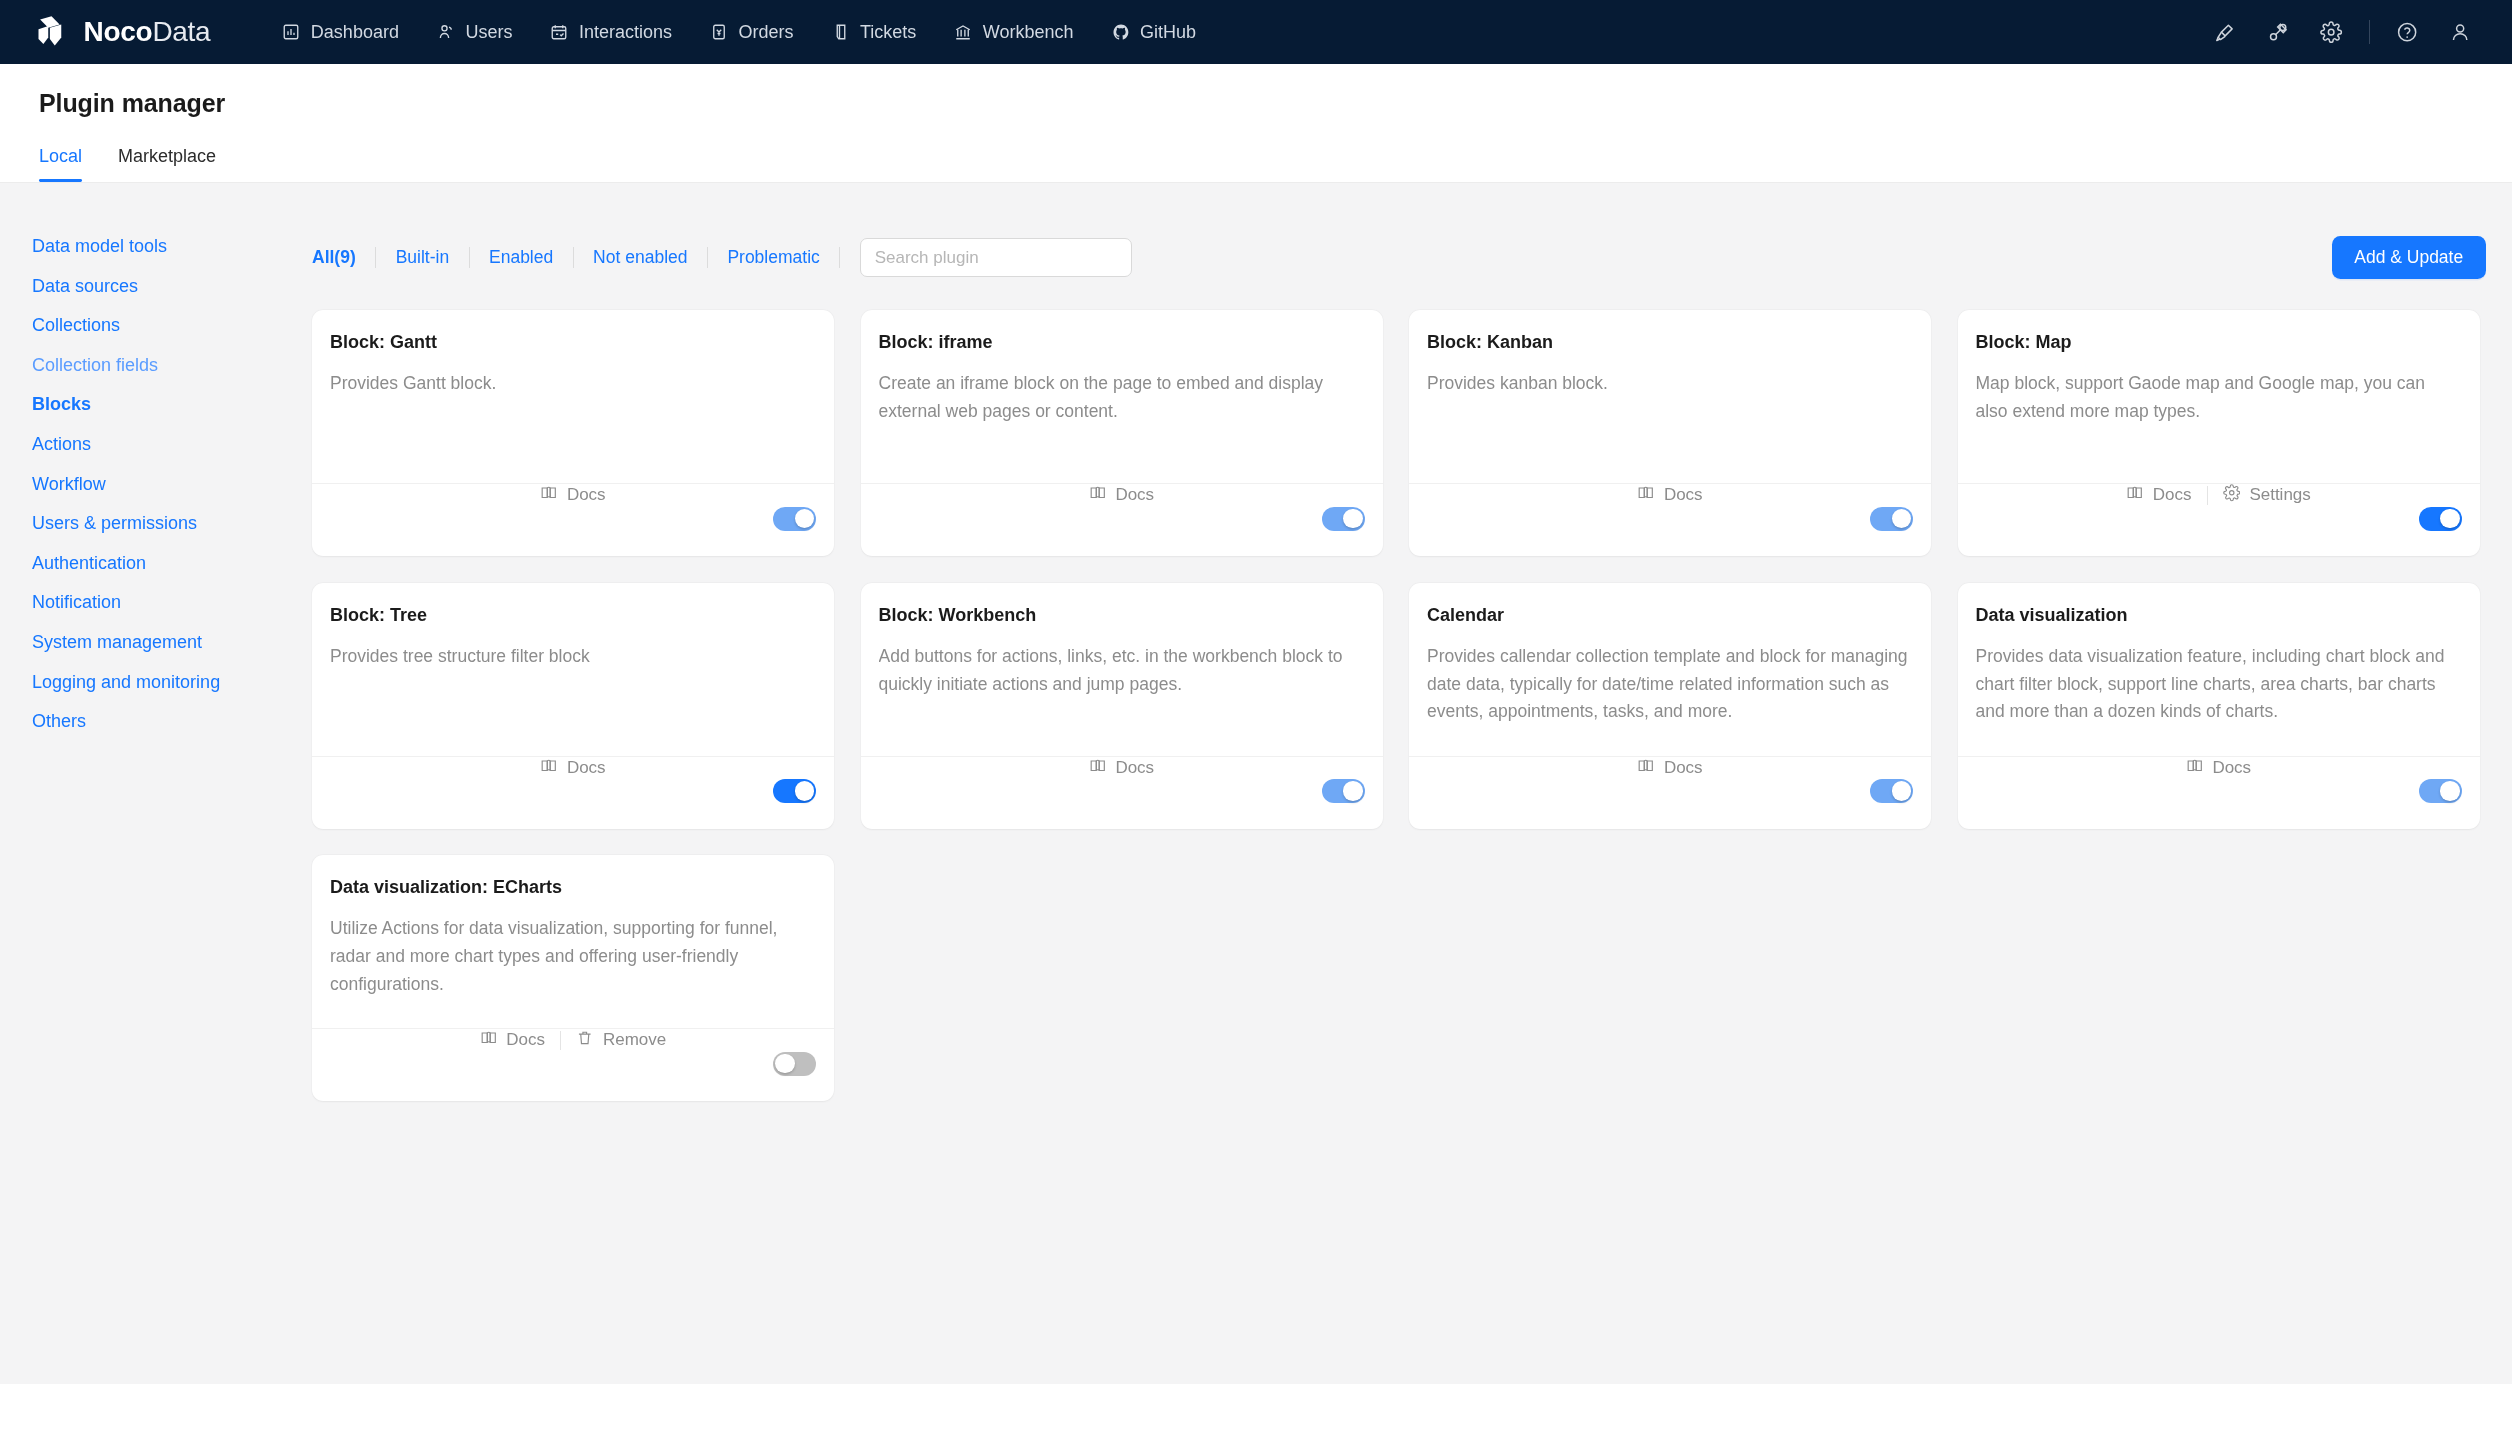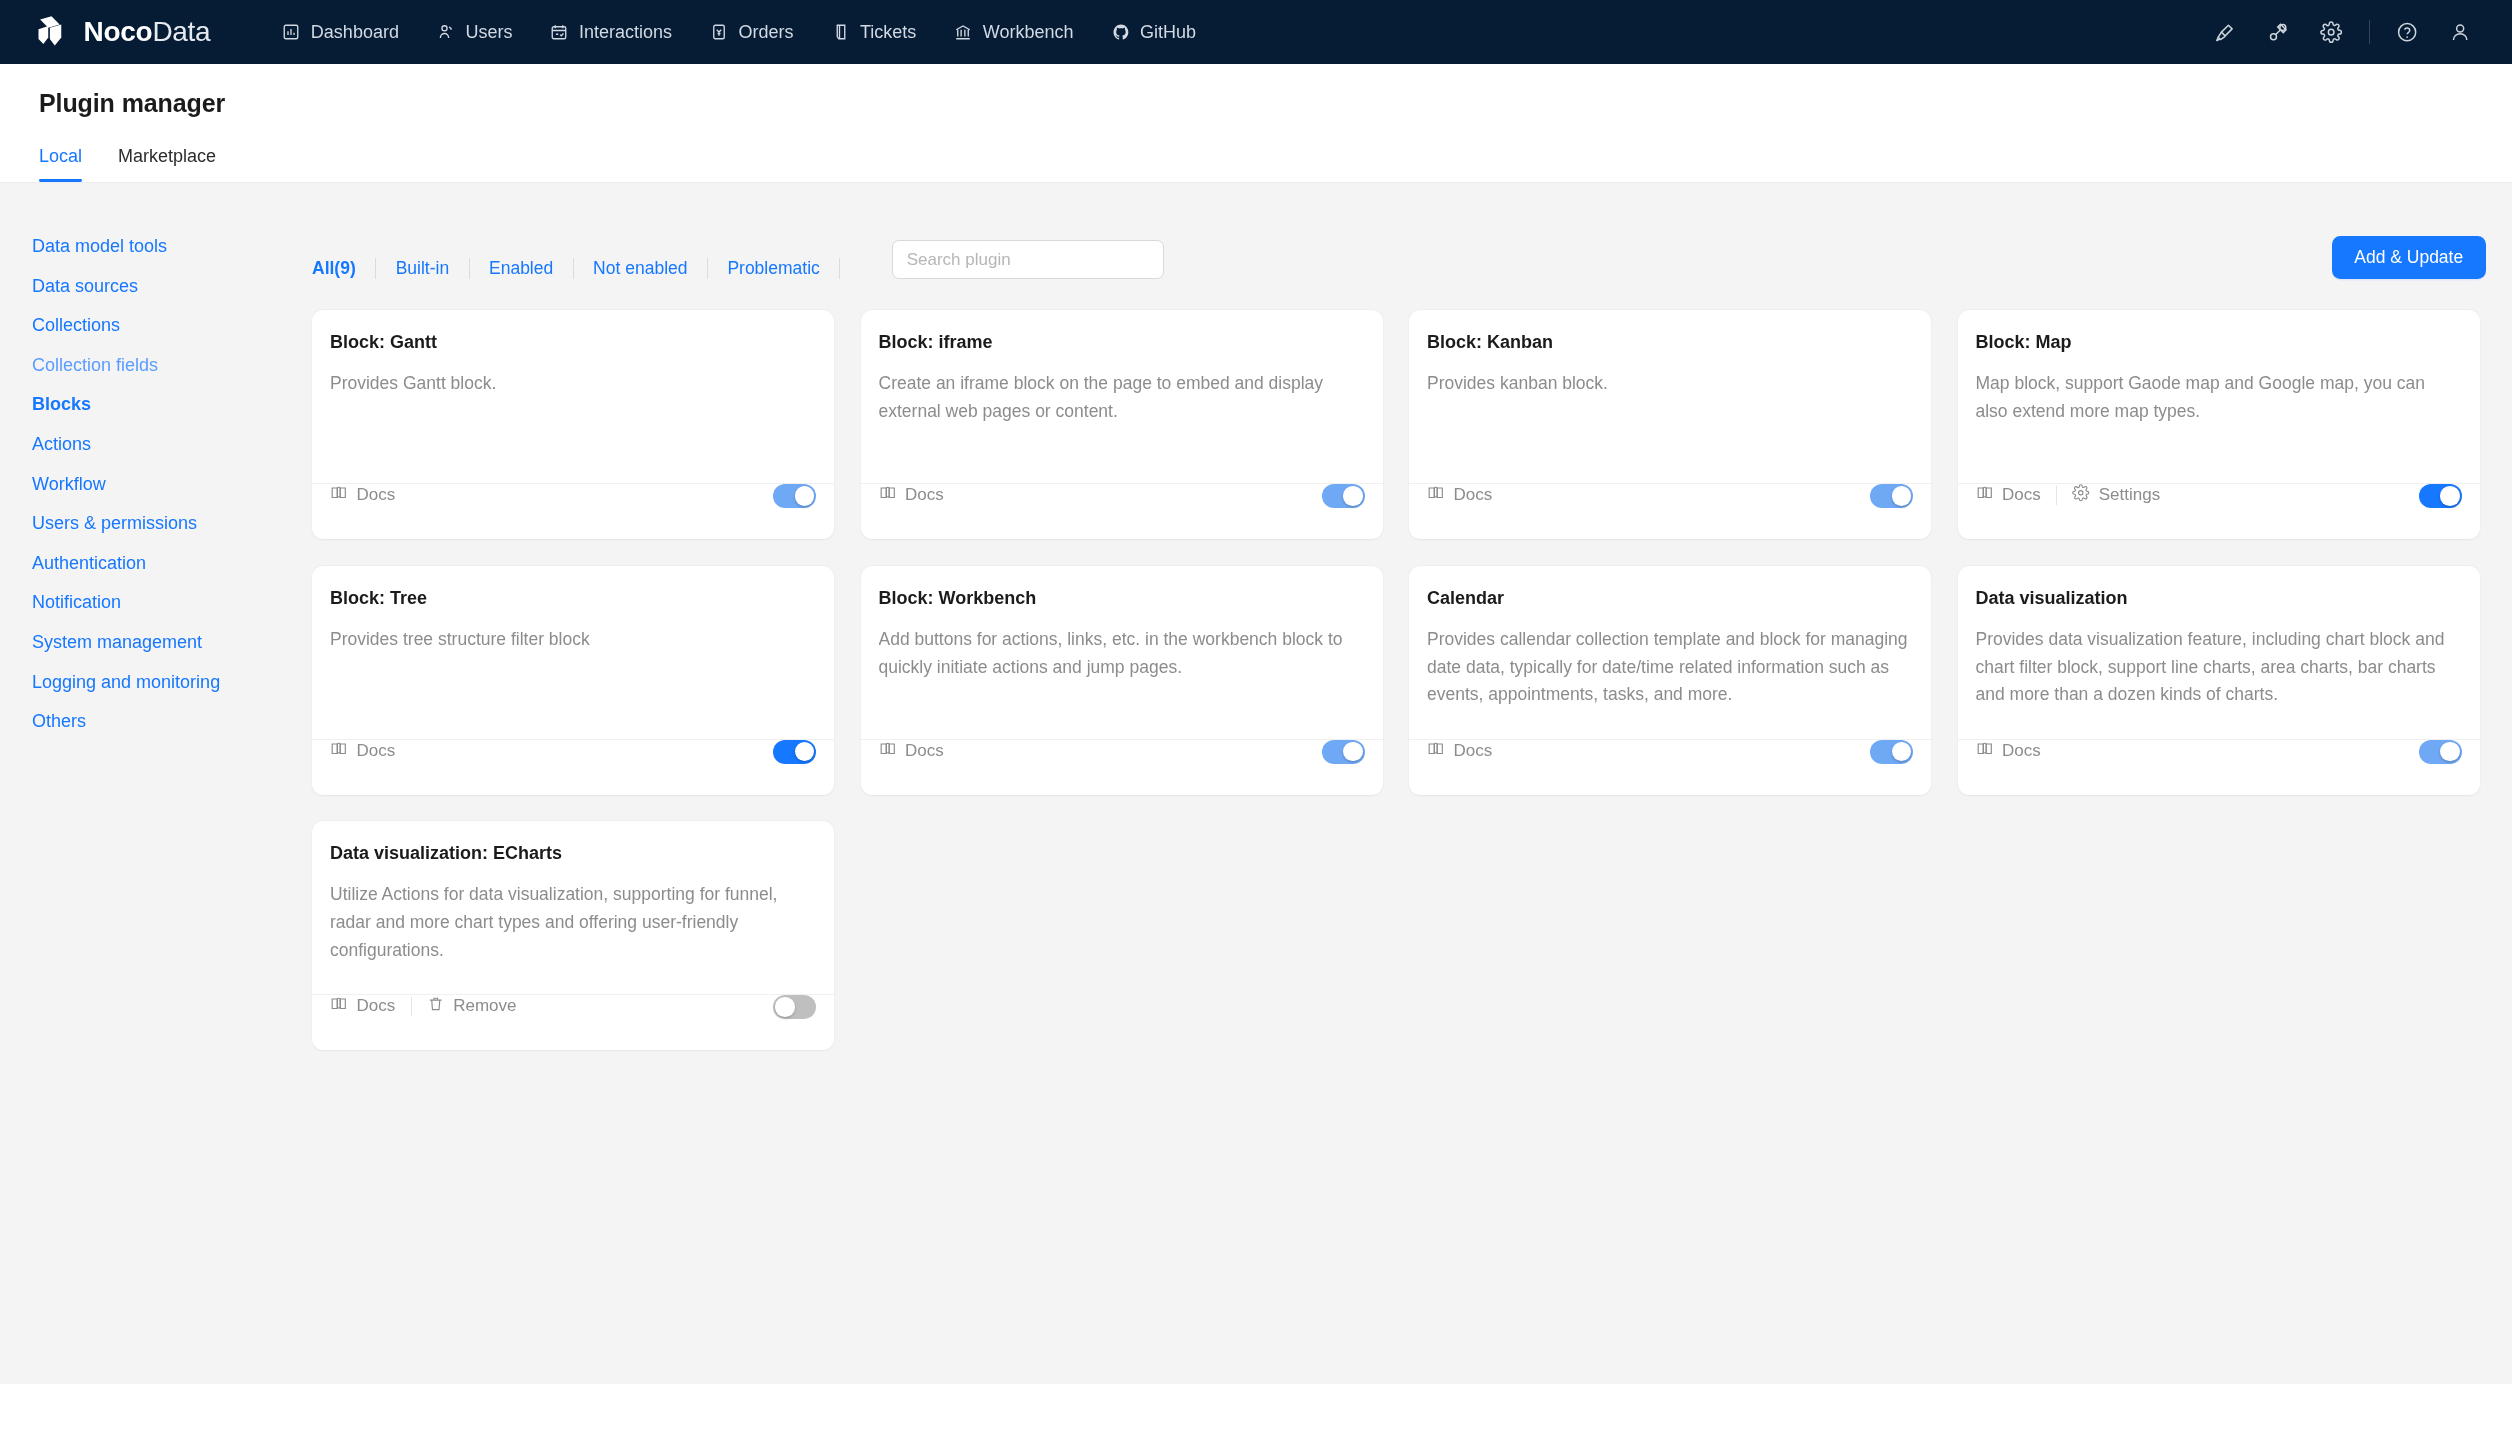--- a/index.html
+++ b/index.html
@@ -60,21 +60,21 @@
   .sidebar { width: 312px; flex: 0 0 312px; padding: 54px 0 0 32px; }
   .side-item {
     font-size: 18px; color: #1677ff; line-height: 1; margin-bottom: 21.6px; cursor: pointer;
     display: block;
   }
   .side-item.active { font-weight: 700; }
   .side-item.hover { color: #5a9cff; }
 
   .main { flex: 1; padding: 0 26.5px 0 0; }
 
-  .toolbar { display: flex; align-items: flex-end; padding: 53px 0 0 0; position: relative; gap: 32px; }
+  .toolbar { display: flex; align-items: center; padding: 53px 0 0 0; position: relative; }
   .filters { display: flex; align-items: center; }
   .filter {
     font-size: 17.5px; color: #1677ff; padding: 0 19.6px; cursor: pointer; white-space: nowrap;
   }
   .filter:first-child { padding-left: 0; }
   .filter.active { font-weight: 700; }
   .filter-sep { width: 0.7px; height: 21px; background: #dcdcdc; }
 
   .search-box {
     width: 272px; height: 39px; margin-left: 19.6px;
@@ -107,22 +107,23 @@
   }
   .card-body { padding: 22.3px 18px 14px 18px; height: 173px; }
   .card-title { font-size: 18px; font-weight: 700; color: #1b1b1b; margin-bottom: 17px; }
   .card-desc {
     font-size: 17.5px; color: #8c8c8c; line-height: 1.58;
     display: -webkit-box; -webkit-line-clamp: 3; -webkit-box-orient: vertical;
     overflow: hidden; text-overflow: ellipsis;
   }
   .card-footer {
     border-top: 0.7px solid #f0f0f0;
-    height: 56px; display: flex; align-items: flex-start;
+    height: 73px; display: flex; align-items: center;
     padding: 0 18px;
+    flex-direction: column;
   }
   .footer-actions { display: flex; align-items: center; }
   .footer-link {
     display: flex; align-items: center; gap: 9px;
     font-size: 17px; color: #8c8c8c; cursor: pointer; white-space: nowrap;
   }
   .footer-sep { width: 0.7px; height: 19.6px; background: #e4e4e4; margin: 0 15.4px; }
 
   .toggle {
     margin-left: auto;

